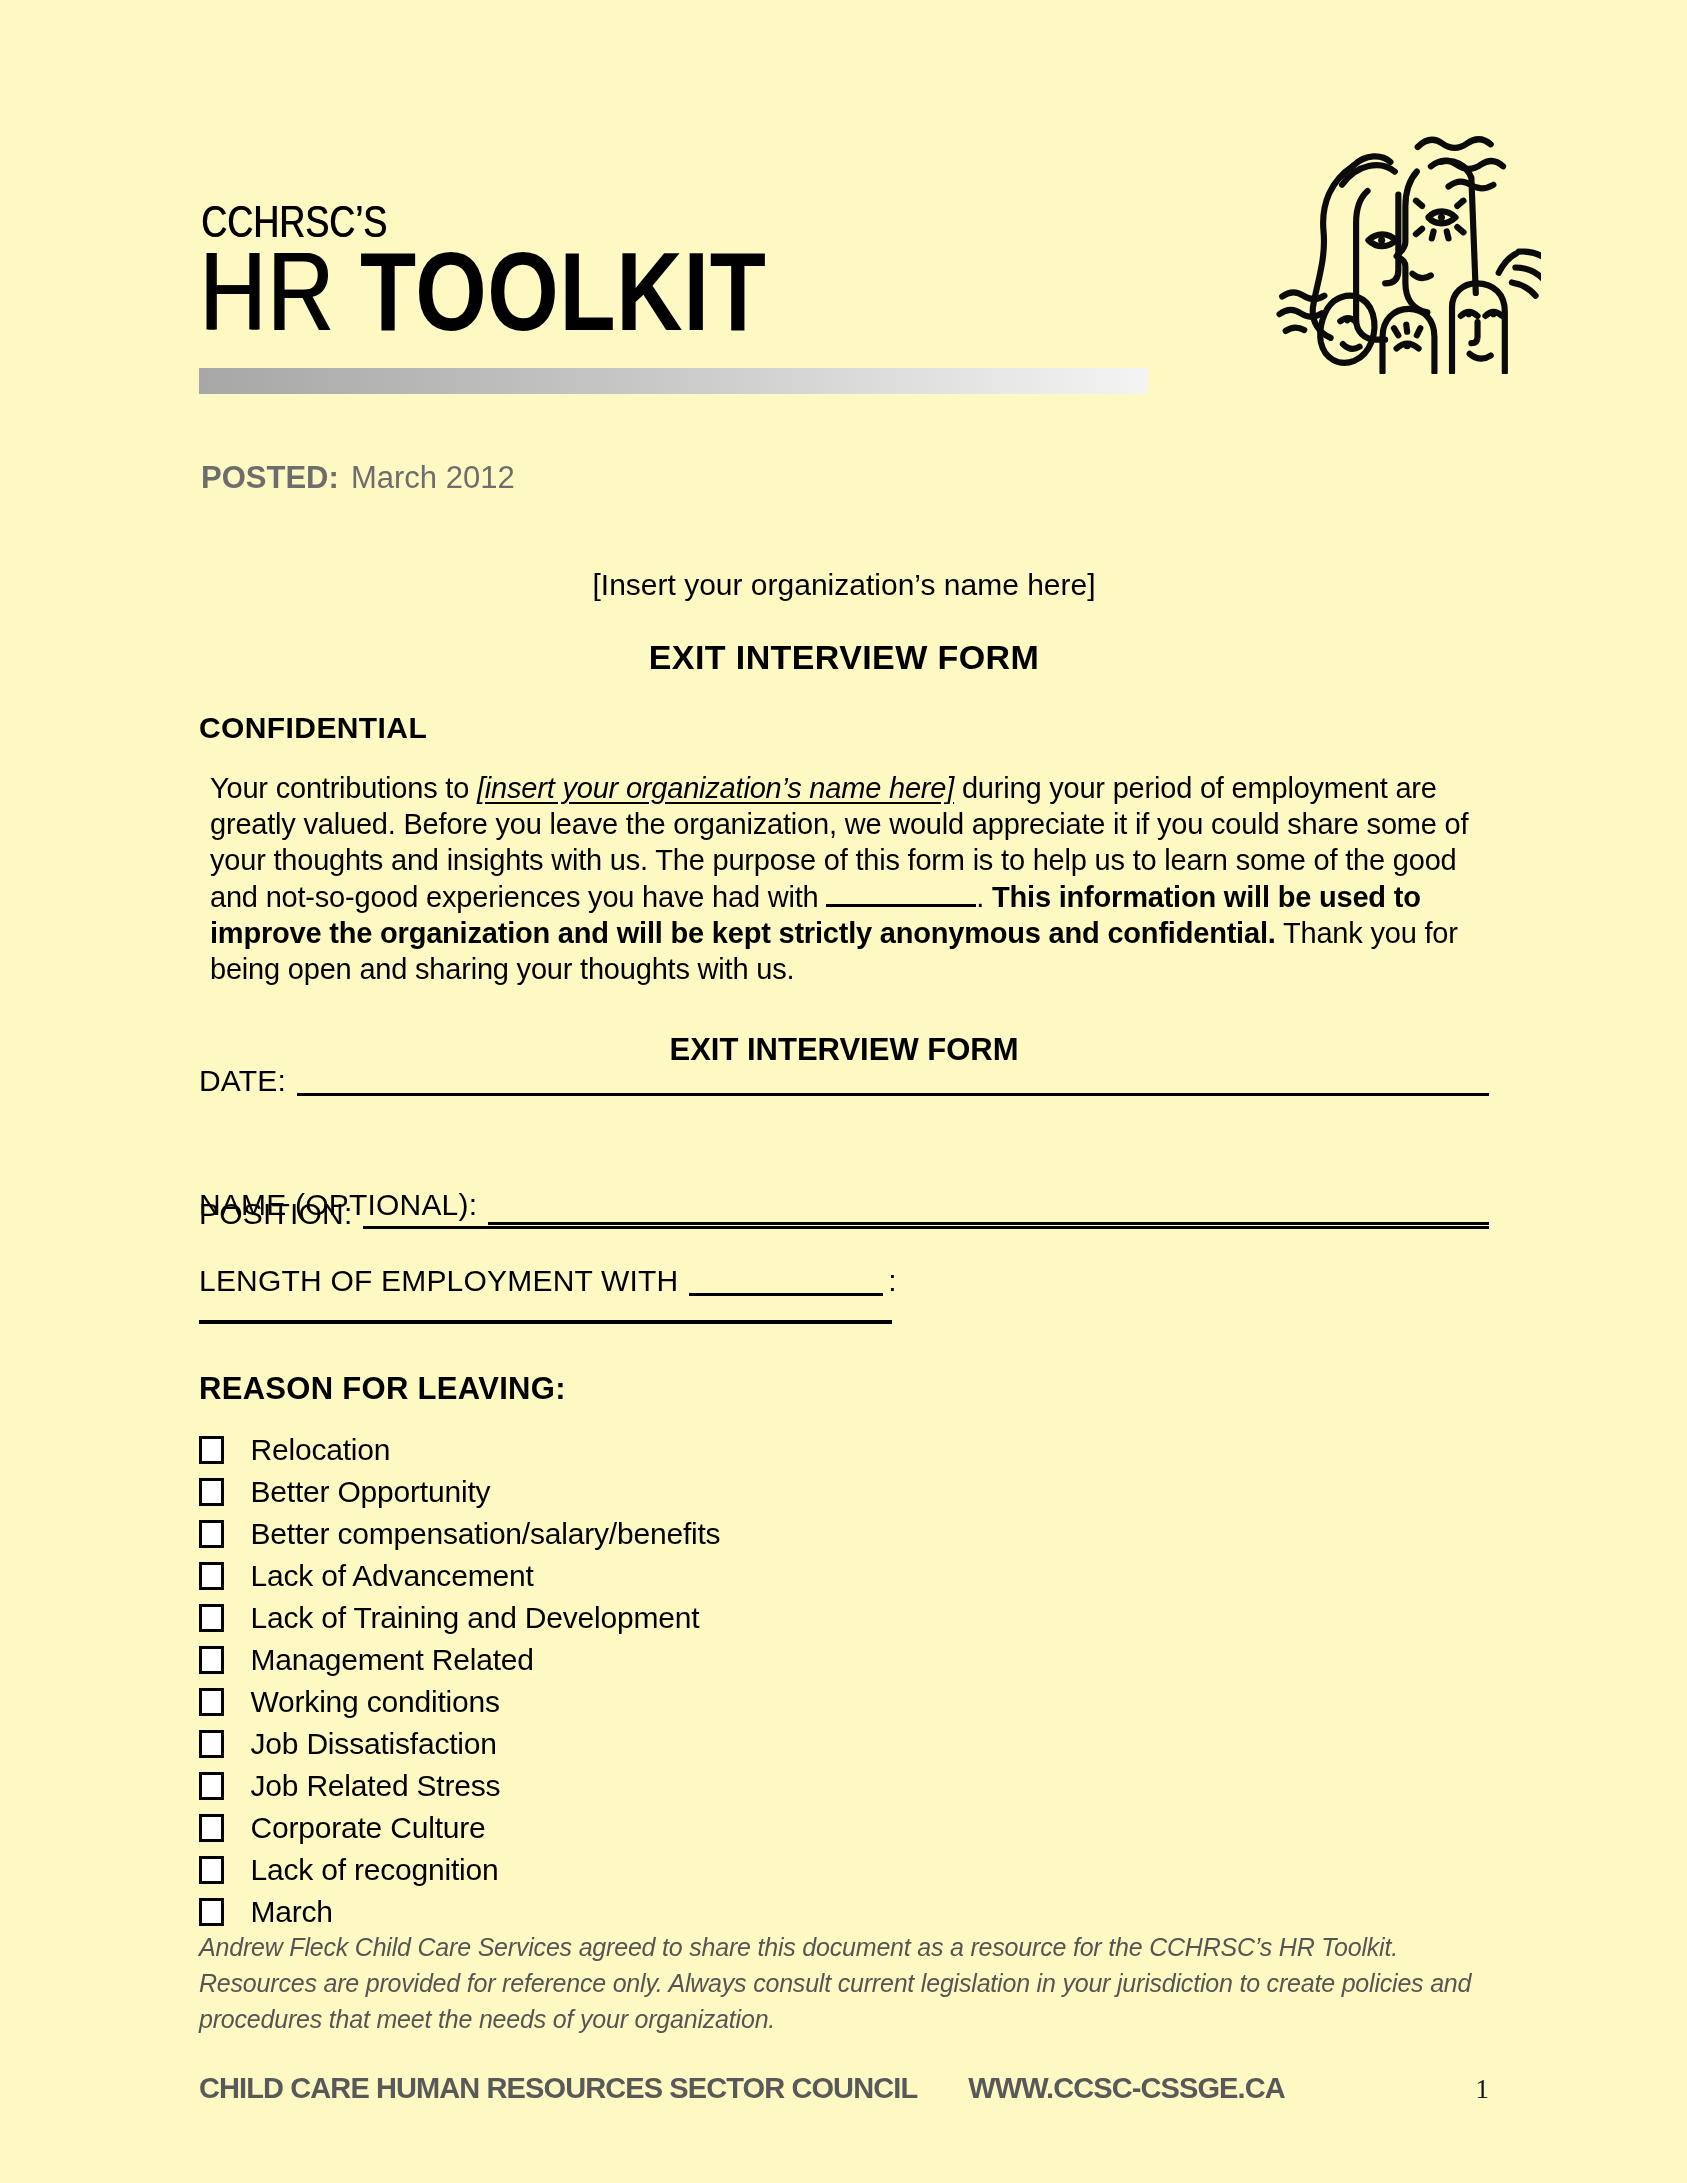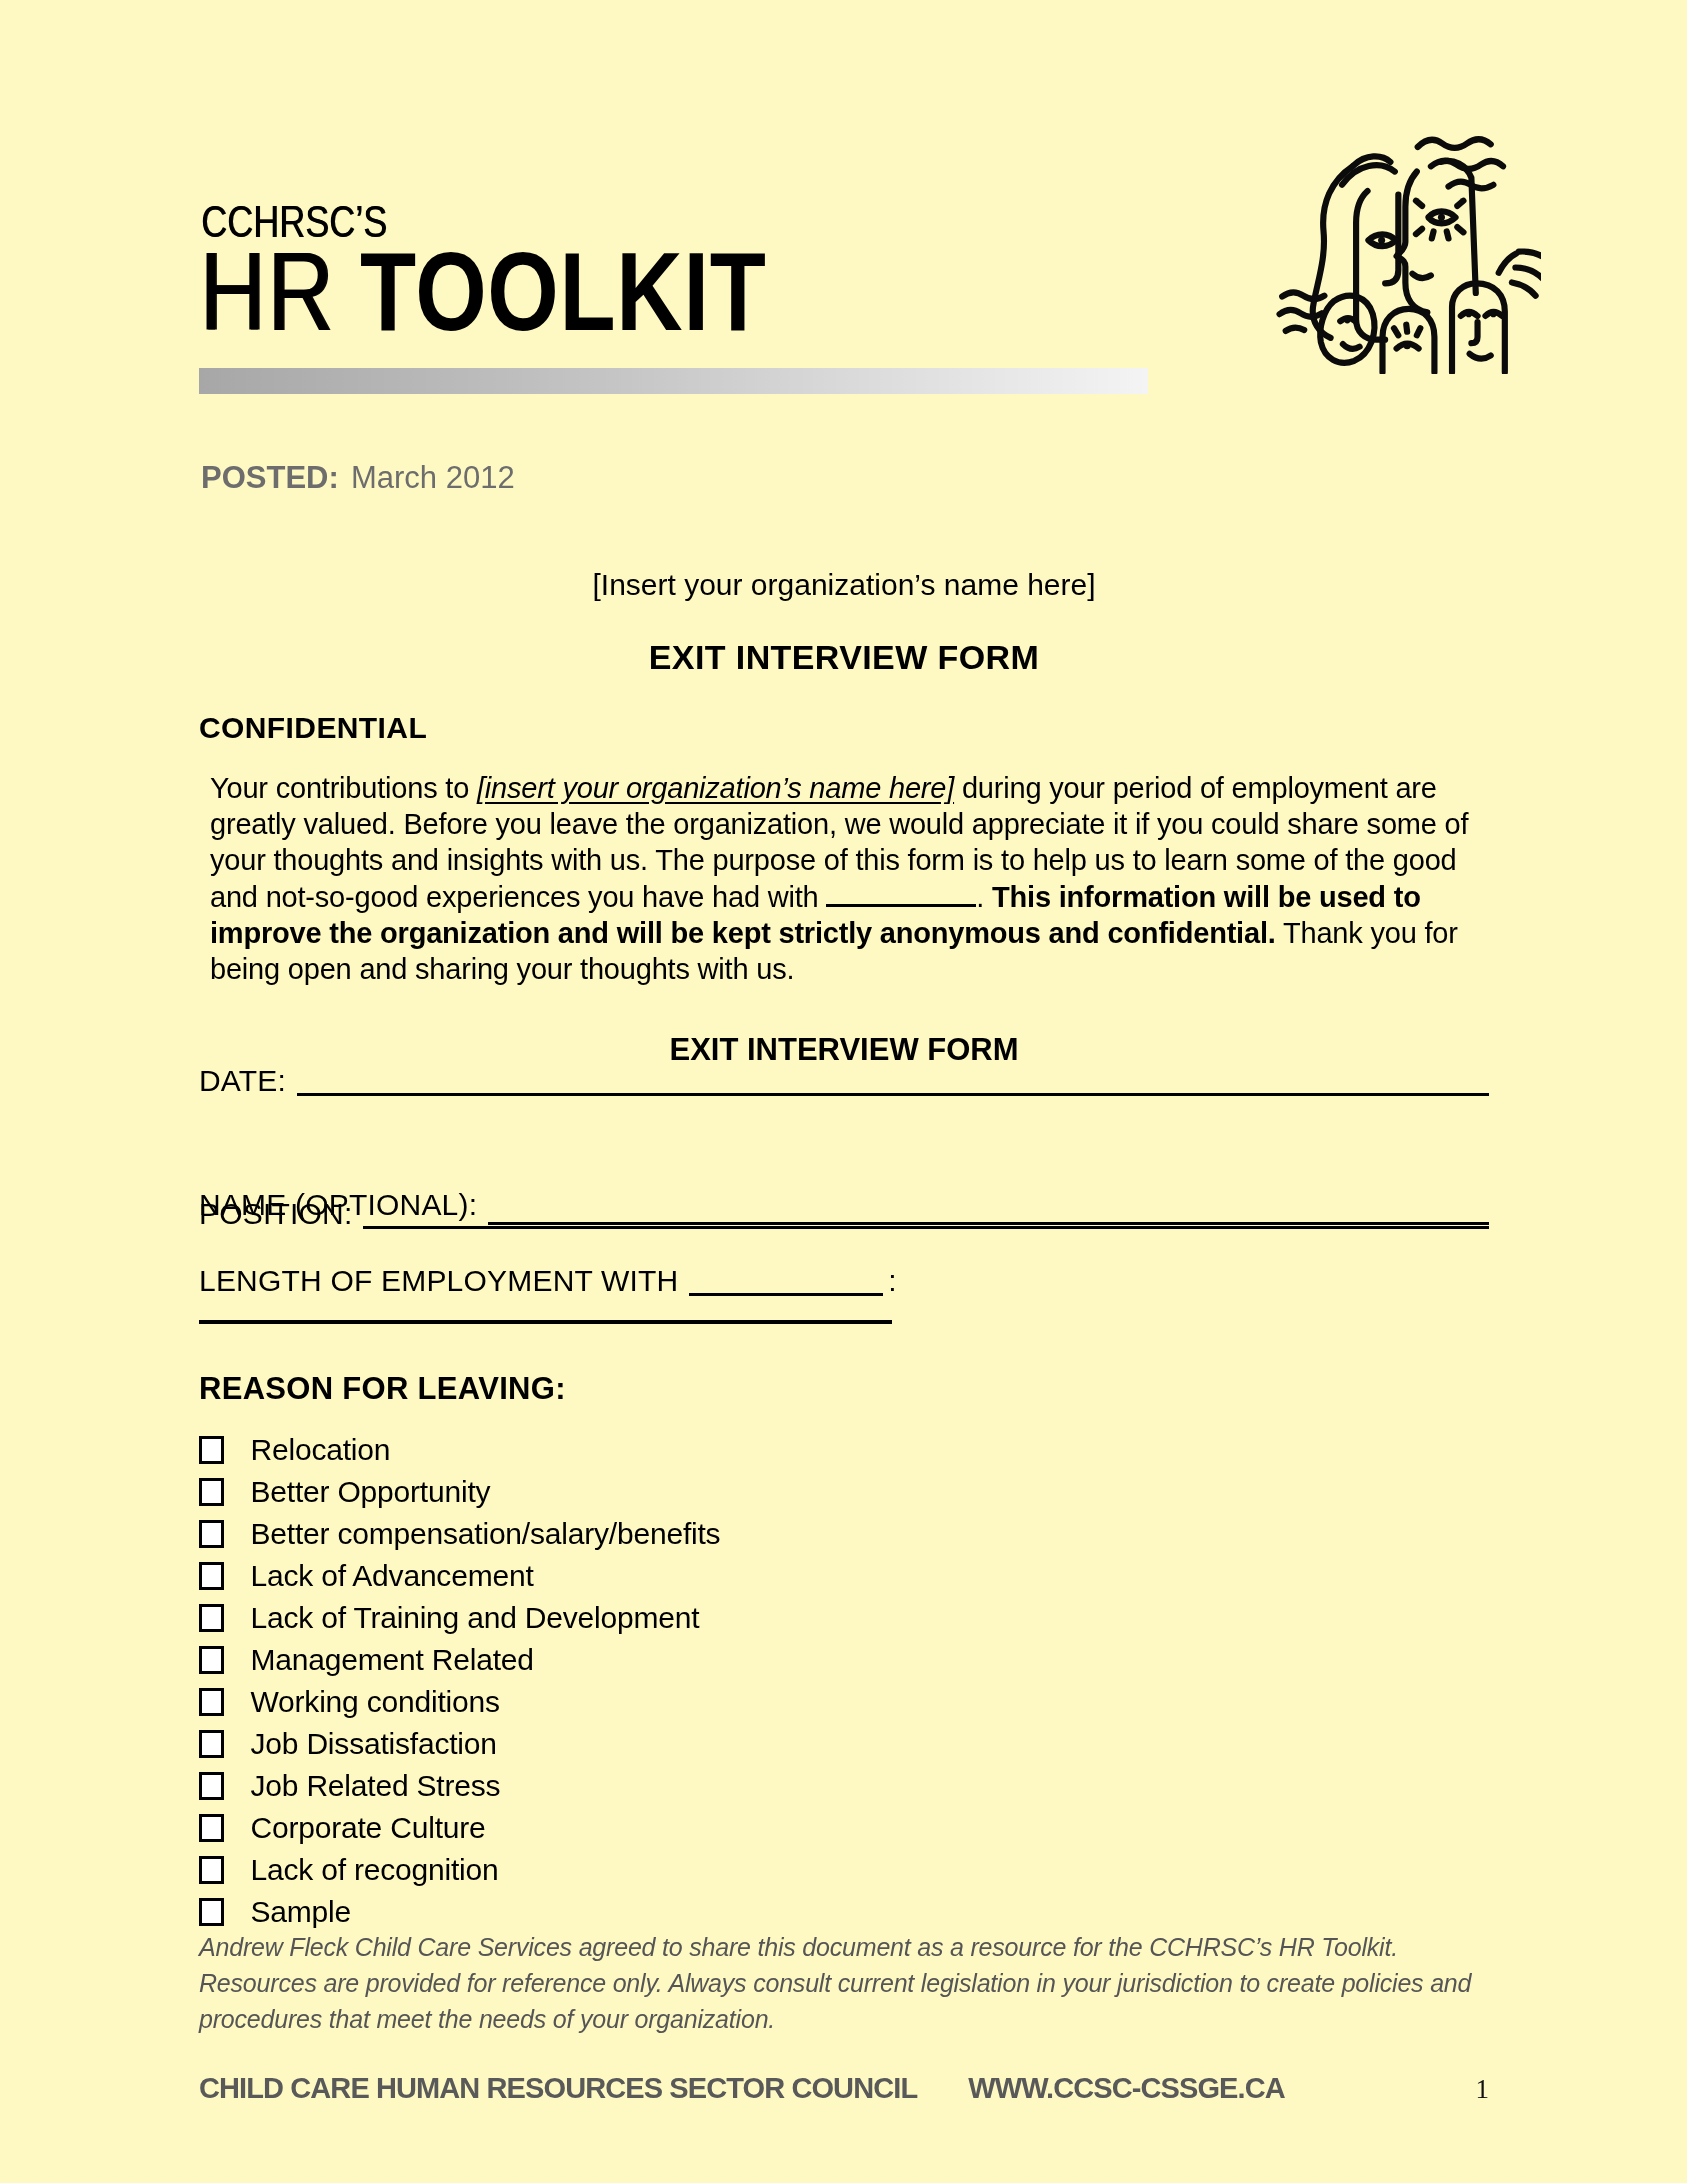--- a/index.html
+++ b/index.html
@@ -261,21 +261,21 @@
     <div class="check-item">
       <span class="checkbox"></span>
       <span class="check-label">Corporate Culture</span>
     </div>
     <div class="check-item">
       <span class="checkbox"></span>
       <span class="check-label">Lack of recognition</span>
     </div>
     <div class="check-item">
       <span class="checkbox"></span>
-      <span class="check-label">Sample</span>
+      <span class="check-label">March</span>
     </div>
   </div>
 
   <div class="disclaimer">Andrew Fleck Child Care Services agreed to share this document as a resource for the CCHRSC’s HR Toolkit. Resources are provided for reference only. Always consult current legislation in your jurisdiction to create policies and procedures that meet the needs of your organization.</div>
   <div class="footer">
     <span>CHILD CARE HUMAN RESOURCES SECTOR COUNCIL</span>
     <span class="url">WWW.CCSC-CSSGE.CA</span>
     <span class="spacer"></span>
     <span class="pagenum">1</span>
   </div>

